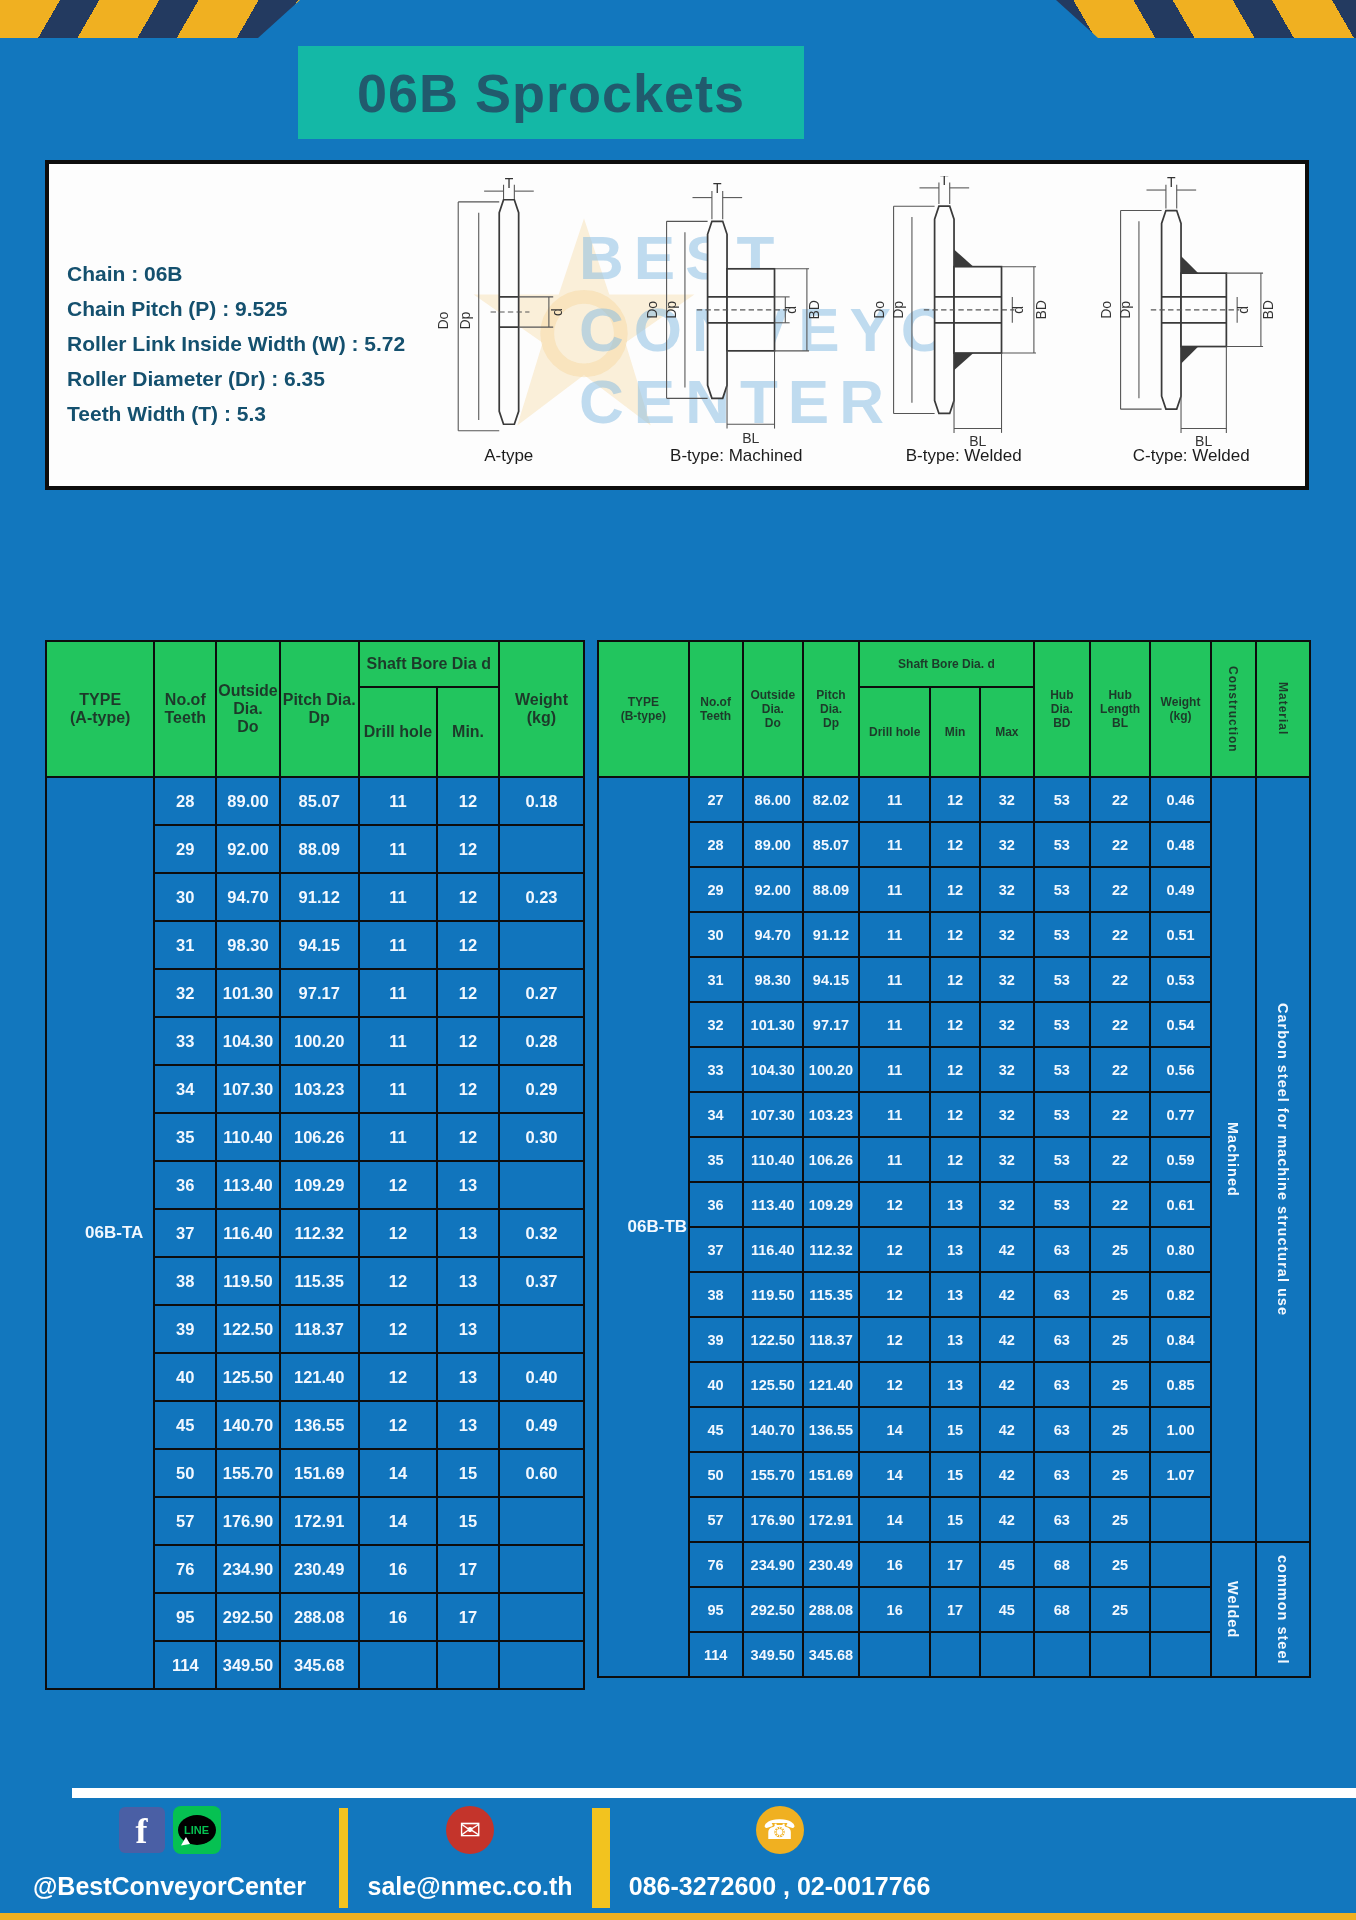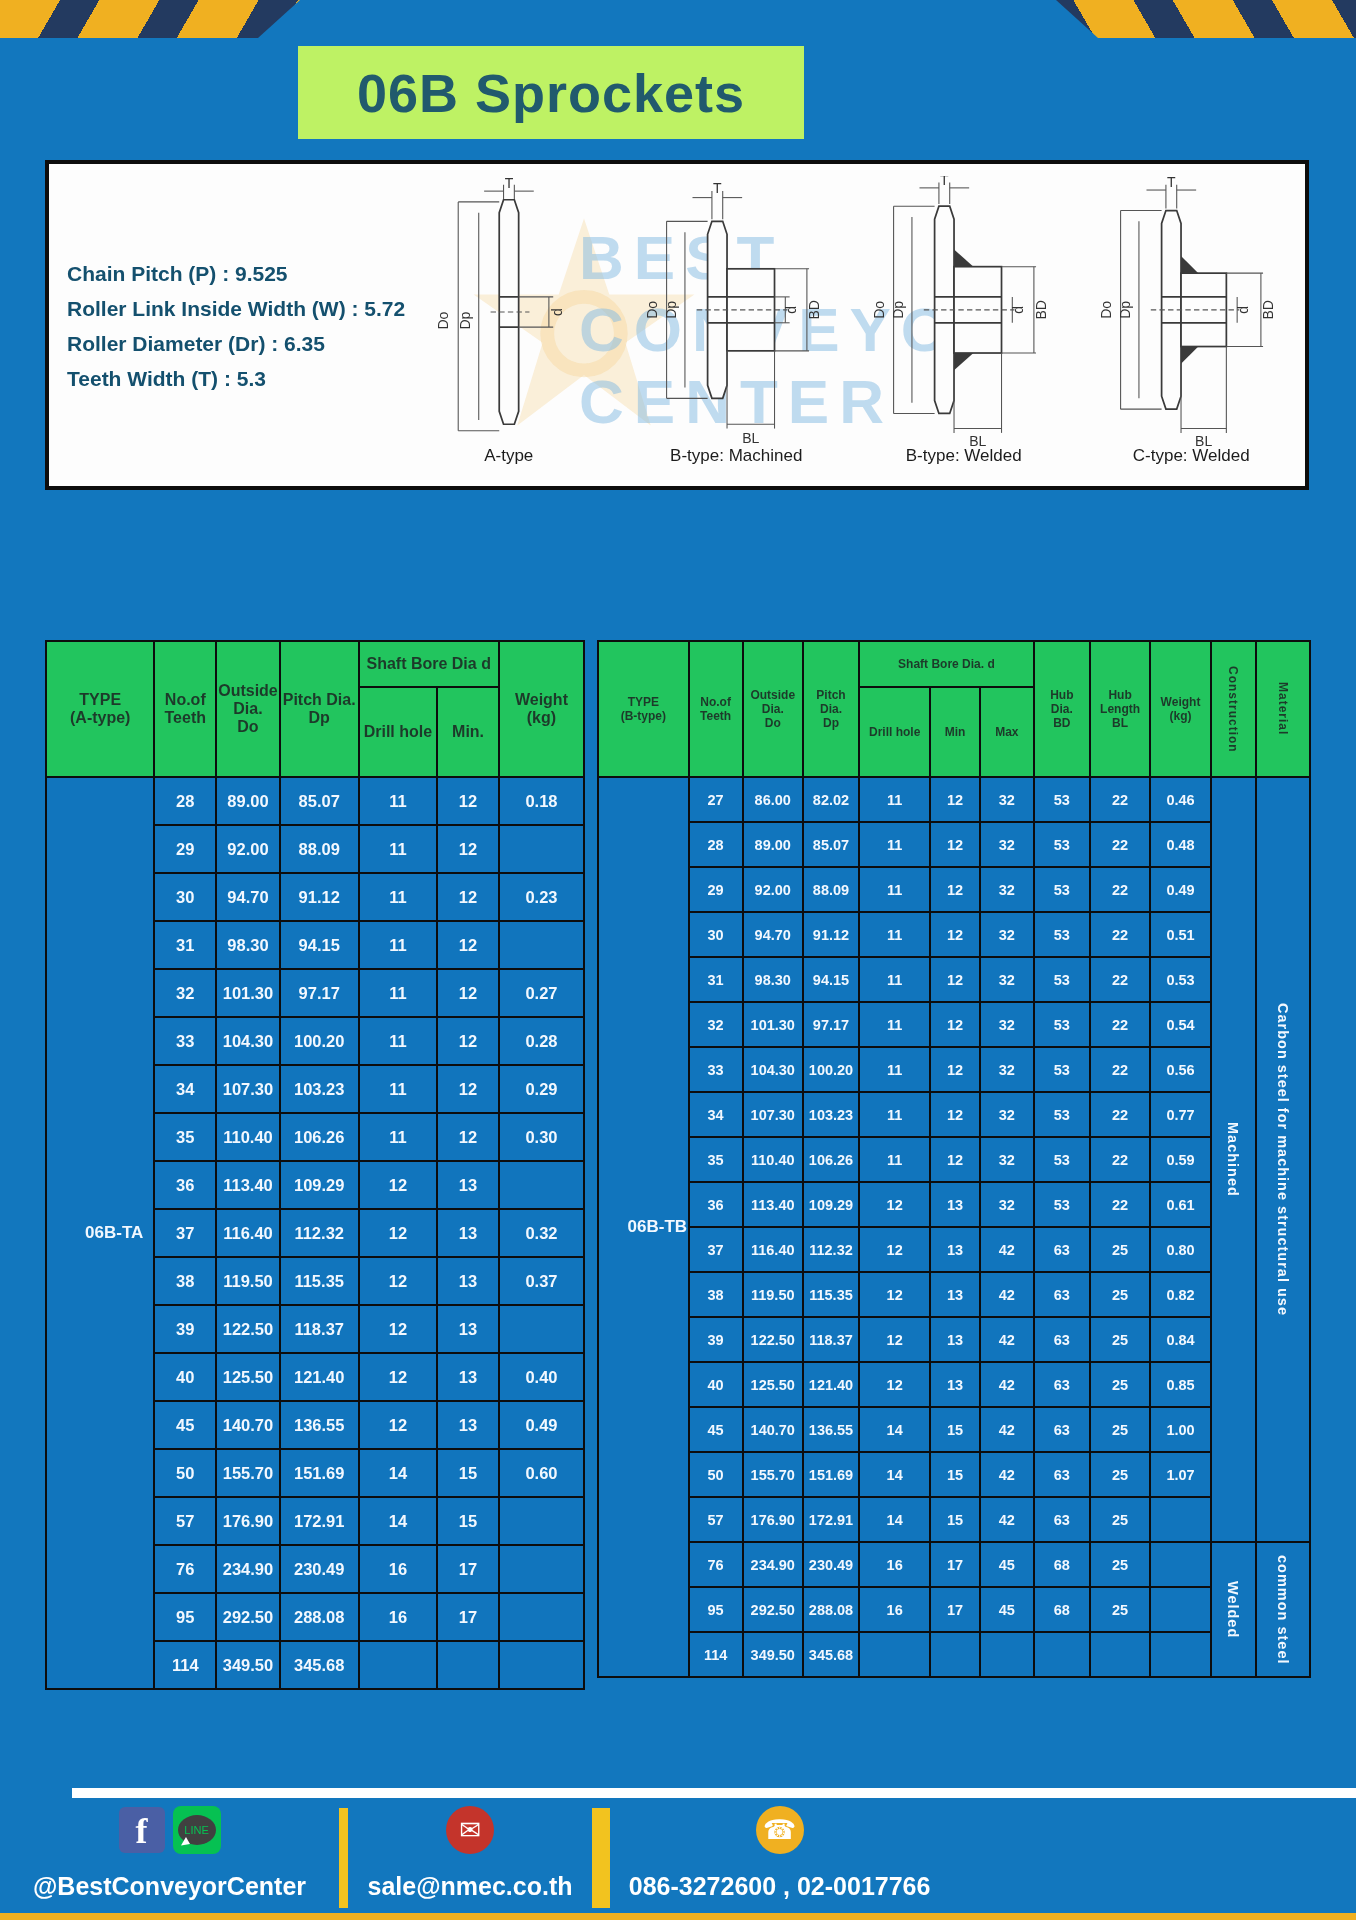--- a/index.html
+++ b/index.html
@@ -9,21 +9,21 @@
 
   
   .stripe { position:absolute; top:0; height:38px; width:300px;
     background:repeating-linear-gradient(120deg,#f0b021 0 52px,#233a60 52px 86px); }
   .stripe-left { left:0; clip-path:polygon(0 0,100% 0,calc(100% - 42px) 100%,0 100%); }
   .stripe-right { right:0; background:repeating-linear-gradient(60deg,#233a60 0 34px,#f0b021 34px 86px);
     clip-path:polygon(0 0,100% 0,100% 100%,42px 100%); }
 
   
   .title-banner { position:absolute; left:298px; top:46px; width:506px; height:93px;
-    background:#bef264; display:flex; align-items:center; justify-content:center; }
+    background:#14b8a6; display:flex; align-items:center; justify-content:center; }
   .title-banner h1 { color:#215a6d; font-size:54px; font-weight:bold; letter-spacing:1px; }
 
   
   .info-box { position:absolute; left:45px; top:160px; width:1264px; height:330px;
     background:#fdfdfd; border:4px solid #0d0d0d; }
   .watermark { position:absolute; left:360px; top:40px; width:620px; height:250px; pointer-events:none; }
   .wm-star { position:absolute; left:60px; top:10px; opacity:.55; }
   .wm-text { position:absolute; left:170px; top:18px; color:rgba(130,185,225,.5);
     font-size:62px; font-weight:bold; letter-spacing:10px; line-height:72px; }
   .spec-block { position:absolute; left:18px; top:92px; width:345px; }
@@ -65,22 +65,22 @@
   .footer-sec { display:flex; flex-direction:column; align-items:center; justify-content:flex-start; padding-top:6px; }
   .sec1 { width:25%; } .sec2 { width:18%; } .sec3 { width:32%; } .sec4 { width:25%; }
   .vbar { width:9px; background:#f2c31f; margin:10px 0 4px 0; }
   .footer-txt { color:#ffffff; font-size:25px; font-weight:bold; margin-top:16px; white-space:nowrap; }
   .icon-row { display:flex; gap:8px; align-items:center; height:52px; }
   .fb-icon { width:46px; height:46px; background:#4a5fa5; border-radius:6px; color:#fff;
     font-size:36px; font-weight:bold; display:flex; align-items:flex-end; justify-content:center;
     font-family:"Liberation Serif","DejaVu Serif",serif; line-height:44px; }
   .line-icon { width:48px; height:48px; background:#06c152; border-radius:8px;
     display:flex; align-items:center; justify-content:center; position:relative; }
-  .line-bubble { width:38px; height:30px; background:#404040; border-radius:50%;
-    display:flex; align-items:center; justify-content:center; color:#06c152; font-size:11px; font-weight:normal; }
+  .line-bubble { width:38px; height:30px; background:#000000; border-radius:50%;
+    display:flex; align-items:center; justify-content:center; color:#06c152; font-size:11px; font-weight:bold; }
   .line-tail { position:absolute; left:10px; bottom:6px; width:0; height:0;
     border-left:7px solid #fff; border-top:4px solid transparent; border-bottom:6px solid transparent; transform:rotate(30deg); }
   .round-icon { width:48px; height:48px; border-radius:50%; display:flex; align-items:center; justify-content:center; }
   .mail-icon { background:#c4342b; color:#fff; font-size:26px; }
   .globe-icon { background:#4ab8e8; }
   .phone-icon { background:#f0b021; color:#fff; font-size:27px; }
   .bottom-strip { position:absolute; left:0; bottom:0; width:100%; height:7px; background:#f0b021; }
 </style>
 </head>
 <body>
@@ -103,20 +103,21 @@
         </svg>
       </div>
       <div class="wm-text">
         <div>BEST</div>
         <div>CONVEYOR</div>
         <div>CENTER</div>
       </div>
     </div>
 
     <div class="spec-block">
+      <div class="spec-line">Chain  : 06B</div>
       <div class="spec-line">Chain Pitch (P)  :  9.525</div>
       <div class="spec-line">Roller Link Inside Width (W)  :  5.72</div>
       <div class="spec-line">Roller Diameter (Dr)  : 6.35</div>
       <div class="spec-line">Teeth Width (T)  :  5.3</div>
     </div>
 
     <div class="diagram-row">
 
       <figure class="diagram">
         <svg viewBox="0 0 150 252">

